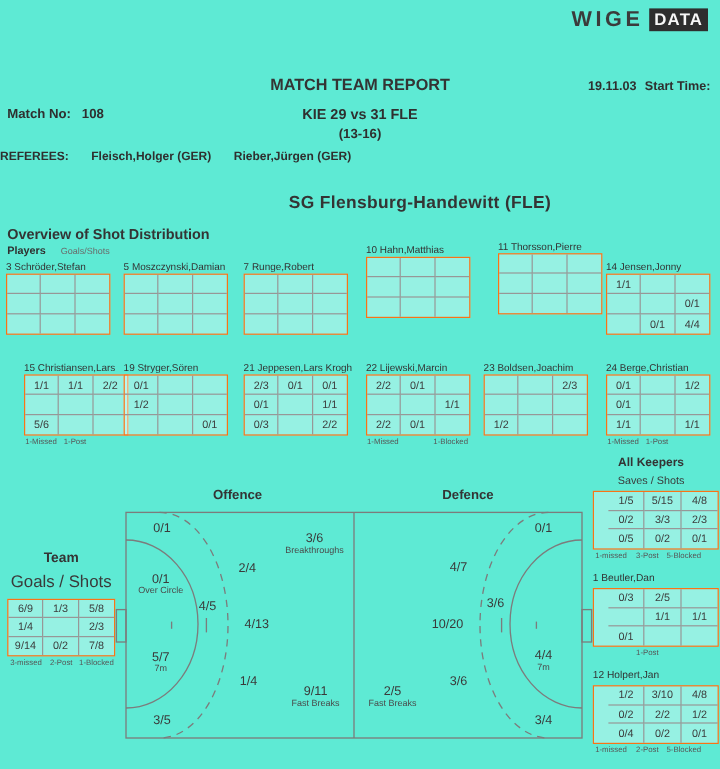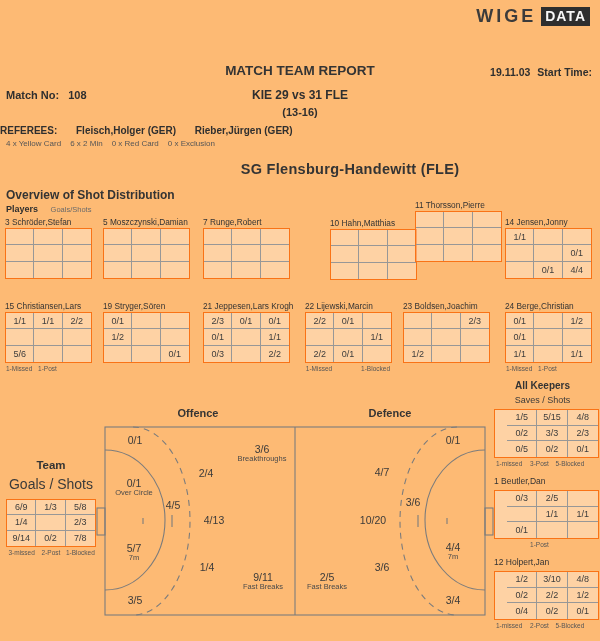--- a/index.html
+++ b/index.html
@@ -1,16 +1,16 @@
 <!DOCTYPE html>
 <html><head>
 <meta charset="utf-8">
 <style>
   html,body{margin:0;padding:0;background:#cfcfcf;}
-  .page{position:relative;width:600px;height:641px;background:#fdba74;overflow:hidden;
+  .page{position:relative;width:600px;height:641px;background:#5eead4;overflow:hidden;
         font-family:"Liberation Sans",sans-serif;color:#2f2f2f;}
   
   .logo{position:absolute;top:6px;right:10px;display:flex;align-items:center;gap:5px;}
   .logo .wige{font-size:18px;font-weight:bold;letter-spacing:3px;color:#3b3b3b;}
   .logo .databox{font-size:14px;font-weight:bold;background:#2e2e2e;color:#f7f7f7;padding:1px 4px 2px;letter-spacing:1px;}
   .title{position:absolute;top:35px;left:0;right:0;text-align:center;font-size:17px;font-weight:bold;letter-spacing:.5px;color:#343434;}
   .subtitle{position:absolute;top:63px;left:0;right:0;text-align:center;font-size:13.5px;font-weight:bold;color:#343434;}
   .datetime{position:absolute;top:66px;right:8px;font-size:10.5px;font-weight:bold;}
   .datetime span{margin-left:7px;}
   .matchline{position:absolute;top:89px;left:6px;font-size:11px;font-weight:bold;}
@@ -71,21 +71,20 @@
 
   <div class="matchline"><span>Match No:</span><span class="num">108</span></div>
   <div class="scoreline">KIE 29 vs 31 FLE</div>
   <div class="halftime">(13-16)</div>
 
   <div class="refs">
     <span>REFEREES:</span>
     <span>Fleisch,Holger  (GER)</span>
     <span>Rieber,Jürgen  (GER)</span>
   </div>
-  <div class="cards" id="cards-line"><span>4 x Yellow Card</span><span>6 x 2 Min</span><span>0 x Red Card</span><span>0 x Exclusion</span></div>
 
   <div class="teamtitle">SG Flensburg-Handewitt (FLE)</div>
   <div class="overview">Overview of Shot Distribution</div>
   <div class="playersline">
     <span>Players</span>
     <span class="gs">Goals/Shots</span>
   </div>
 
   <div class="tblock">
     <div class="tb-title">Team</div>
@@ -302,21 +301,21 @@
         <div class="c"></div>
         <div class="c"></div>
         <div class="c"></div>
       </div>
       <div class="gfoot">
         <span></span>
         <span></span>
         <span></span>
       </div>
     </div>
-    <div class="pblock" style="left: 305px; top: 218px; margin-left: 25px;">
+    <div class="pblock" style="left: 305px; top: 203px;">
       <div class="pname">10 Hahn,Matthias</div>
       <div class="sgrid pgrid">
         <div class="c"></div>
         <div class="c"></div>
         <div class="c"></div>
         <div class="c"></div>
         <div class="c"></div>
         <div class="c"></div>
         <div class="c"></div>
         <div class="c"></div>
@@ -359,21 +358,21 @@
         <div class="c"></div>
         <div class="c">0/1</div>
         <div class="c">4/4</div>
       </div>
       <div class="gfoot">
         <span></span>
         <span></span>
         <span></span>
       </div>
     </div>
-    <div class="pblock" style="left: 5px; top: 301px;">
+    <div class="pblock" style="left: 20px; top: 301px;">
       <div class="pname">15 Christiansen,Lars</div>
       <div class="sgrid pgrid">
         <div class="c">1/1</div>
         <div class="c">1/1</div>
         <div class="c">2/2</div>
         <div class="c"></div>
         <div class="c"></div>
         <div class="c"></div>
         <div class="c">5/6</div>
         <div class="c"></div>

